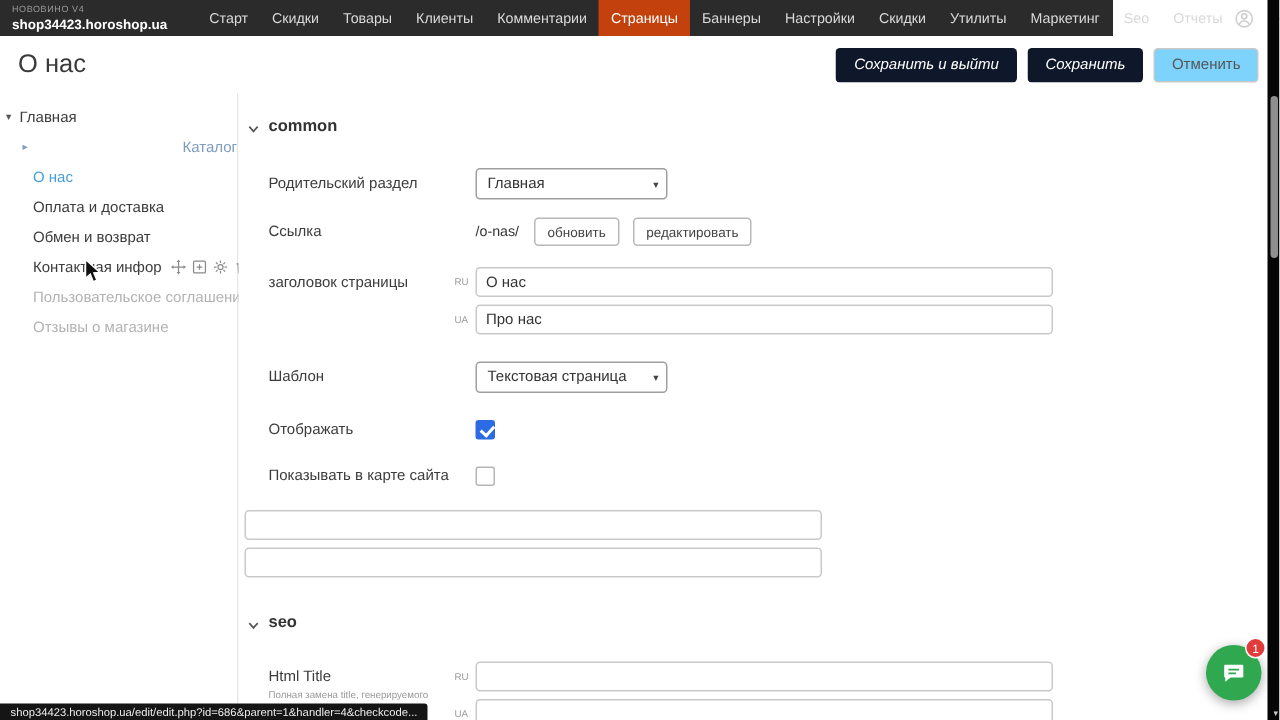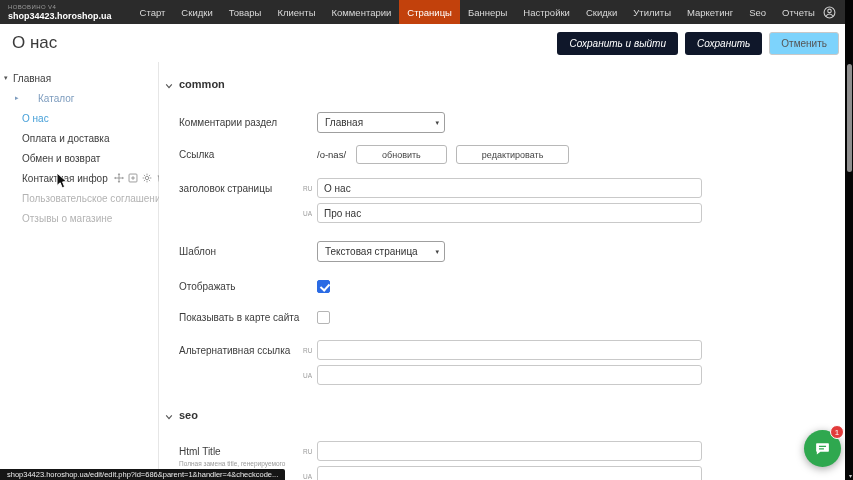--- a/index.html
+++ b/index.html
@@ -1,20 +1,20 @@
 <!DOCTYPE html>
 <html><head>
 <meta charset="utf-8">
 <style>
   *{margin:0;padding:0;box-sizing:border-box;}
   html,body{width:853px;height:480px;}
   body{position:relative;overflow:hidden;background:#fff;font-family:"Liberation Sans",sans-serif;}
 
   
-  .topbar{position:absolute;top:0;left:0;width:853px;height:24px;background:#2b2b2b;display:flex;align-items:stretch;}
+  .topbar{position:absolute;top:0;left:0;width:742px;height:24px;background:#2b2b2b;display:flex;align-items:stretch;}
   .logo{display:flex;flex-direction:column;justify-content:center;padding:0 8px;margin-right:12px;}
   .logo-top{font-size:6px;color:#9a9a9a;letter-spacing:.4px;line-height:7px;}
   .logo-main{font-size:9px;font-weight:bold;color:#fff;line-height:10px;}
   .menu{display:flex;align-items:stretch;}
   .menu-item{display:flex;align-items:center;padding:3px 8px;font-size:9.5px;color:#d9d9d9;cursor:pointer;white-space:nowrap;}
   .menu-item.active{background:#c2410c;color:#fff;}
   .topbar-icons{margin-left:auto;display:flex;align-items:center;gap:9px;padding-right:14px;}
   .topbar-icons svg{display:block;}
 
   
@@ -23,21 +23,21 @@
   .header-buttons{margin-left:auto;display:flex;gap:7px;}
   .btn{font-size:10px;border-radius:3px;padding:5px 11px;border:1px solid transparent;cursor:pointer;font-family:"Liberation Sans",sans-serif;}
   .btn-primary{background:#0f172a;color:#fff;font-style:italic;}
   .btn-outline{background:#7dd3fc;color:#555;border-color:#c8c8c8;}
 
   
   .divider-v{position:absolute;left:158px;top:62px;bottom:0;width:1px;background:#e6e6e6;}
   .sidebar{position:absolute;top:62px;left:0;width:158px;bottom:0;background:#fff;padding-top:6px;}
   .side-item{height:20px;display:flex;align-items:center;position:relative;font-size:10px;color:#3c3c3c;cursor:pointer;white-space:nowrap;}
   .side-item.root{padding-left:13px;}
-  .side-item.lvl1{padding-left:38px;}
+  .side-item.lvl1{padding-left:20px;justify-content:flex-end;}
   .side-item.child{padding-left:22px;}
   .side-item.selected{color:#459fd8;}
   .side-item.katalog{color:#7d9cbe;}
   .side-item.disabled{color:#b3b3b3;cursor:default;}
   .chev{position:absolute;top:50%;transform:translateY(-50%);font-size:7px;color:#555;}
   .chev-root{left:4px;}
   .chev-lvl1{left:15px;color:#7d9cbe;}
   .item-actions{display:flex;gap:4px;margin-left:6px;align-items:center;}
   .item-actions svg{display:block;}
 
@@ -52,21 +52,21 @@
   .row-label{width:154px;padding-left:16px;font-size:10px;color:#3c3c3c;padding-top:5px;flex-shrink:0;}
   .row.center .row-label{padding-top:0;}
   .row-control{display:flex;align-items:center;}
   .stack{display:flex;flex-direction:column;gap:5px;}
   .lang-input{position:relative;display:flex;align-items:center;}
   .lang{position:absolute;left:-14px;top:7px;font-size:6.5px;color:#9a9a9a;}
   .text-input{width:385px;height:20px;border:1px solid #c9c9c9;border-radius:3px;font-size:10px;padding:0 6px;color:#333;background:#fff;font-family:"Liberation Sans",sans-serif;outline:none;}
   .select{width:128px;height:21px;border:1px solid #9f9f9f;border-radius:3px;font-size:10px;display:flex;align-items:center;justify-content:space-between;padding:0 5px 0 7px;background:#fff;color:#333;cursor:pointer;}
   .select .arrow{font-size:7px;color:#444;}
   .link-value{font-size:9.5px;color:#333;margin-right:10px;}
-  .mini-btn{height:19px;padding:0 25px;font-size:9px;border:1px solid #b8b8b8;border-radius:3px;background:#fff;color:#444;cursor:pointer;margin-right:9px;font-family:"Liberation Sans",sans-serif;}
+  .mini-btn{height:19px;padding:0 8px;font-size:9px;border:1px solid #b8b8b8;border-radius:3px;background:#fff;color:#444;cursor:pointer;margin-right:9px;font-family:"Liberation Sans",sans-serif;}
   .checkbox{width:13px;height:13px;border:1px solid #b5b5b5;border-radius:2px;background:#fff;position:relative;cursor:pointer;flex-shrink:0;}
   .checkbox.checked{background:#2b6be4;border-color:#2b6be4;}
   .checkbox.checked::after{content:"";position:absolute;left:4px;top:1px;width:4px;height:7px;border:solid #fff;border-width:0 2px 2px 0;transform:rotate(42deg);}
   .hint{font-size:6.5px;color:#9a9a9a;margin-top:3px;line-height:8px;width:130px;}
 
   
   .statusbar{position:absolute;left:0;bottom:0;height:11px;background:#151515;color:#ececec;font-size:7.5px;display:flex;align-items:center;padding:0 7px;white-space:nowrap;z-index:30;border-top-right-radius:2px;}
 
   
   .right-strip{position:absolute;right:0;top:0;width:8px;height:480px;background:#050505;z-index:40;}
@@ -191,21 +191,21 @@
 <div class="main">
 
   <div class="section-head mb22">
     <svg width="8" height="8" viewBox="0 0 10 10">
         <polyline points="1.5,3 5,7 8.5,3" fill="none" stroke="#555" stroke-width="1.4"></polyline>
       </svg>
     <span>common</span>
   </div>
 
   <div class="row mb12">
-    <div class="row-label">Комментарии раздел</div>
+    <div class="row-label">Родительский раздел</div>
     <div class="row-control">
       <div class="select">
         <span>Главная</span>
         <span class="arrow">▾</span>
       </div>
     </div>
   </div>
 
   <div class="row center mb14">
     <div class="row-label">Ссылка</div>
@@ -248,21 +248,20 @@
   </div>
 
   <div class="row center mb16">
     <div class="row-label">Показывать в карте сайта</div>
     <div class="row-control">
       <div class="checkbox"></div>
     </div>
   </div>
 
   <div class="row mb22">
-    <div class="row-label">Альтернативная ссылка</div>
     <div class="stack">
       <div class="lang-input">
         <span class="lang">RU</span>
         <input class="text-input" value="" style="">
       </div>
       <div class="lang-input">
         <span class="lang">UA</span>
         <input class="text-input" value="" style="">
       </div>
     </div>

